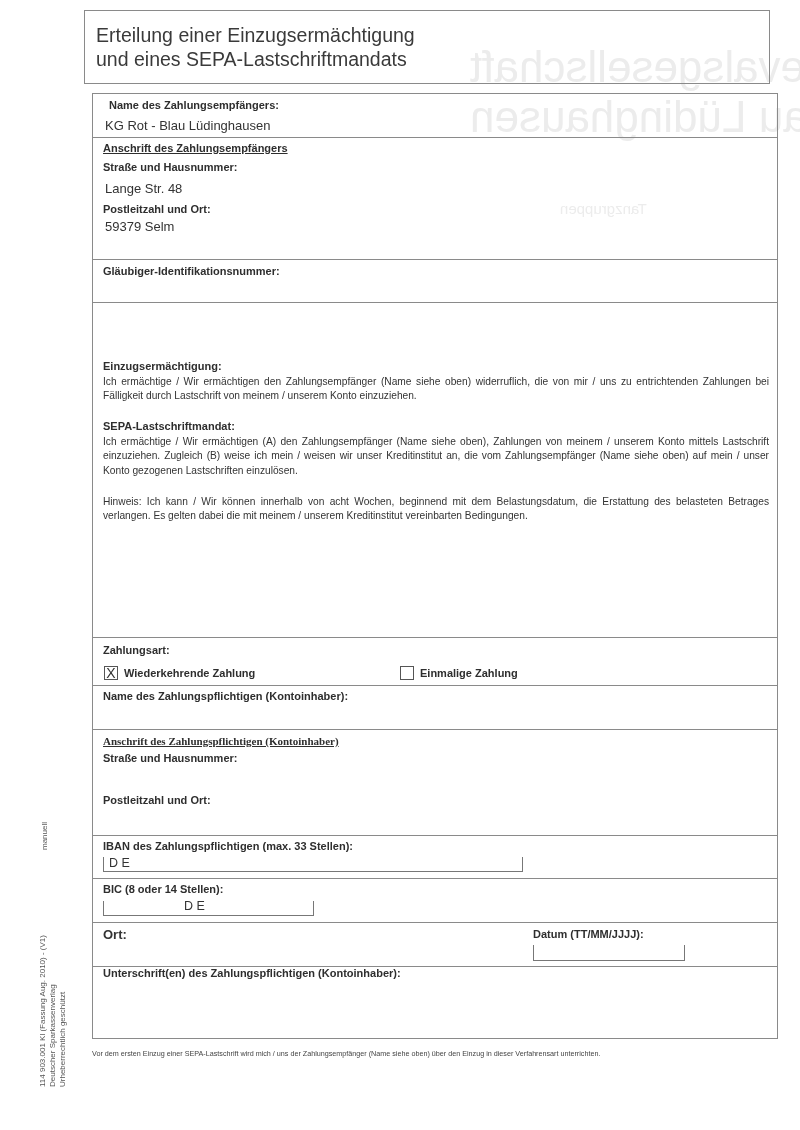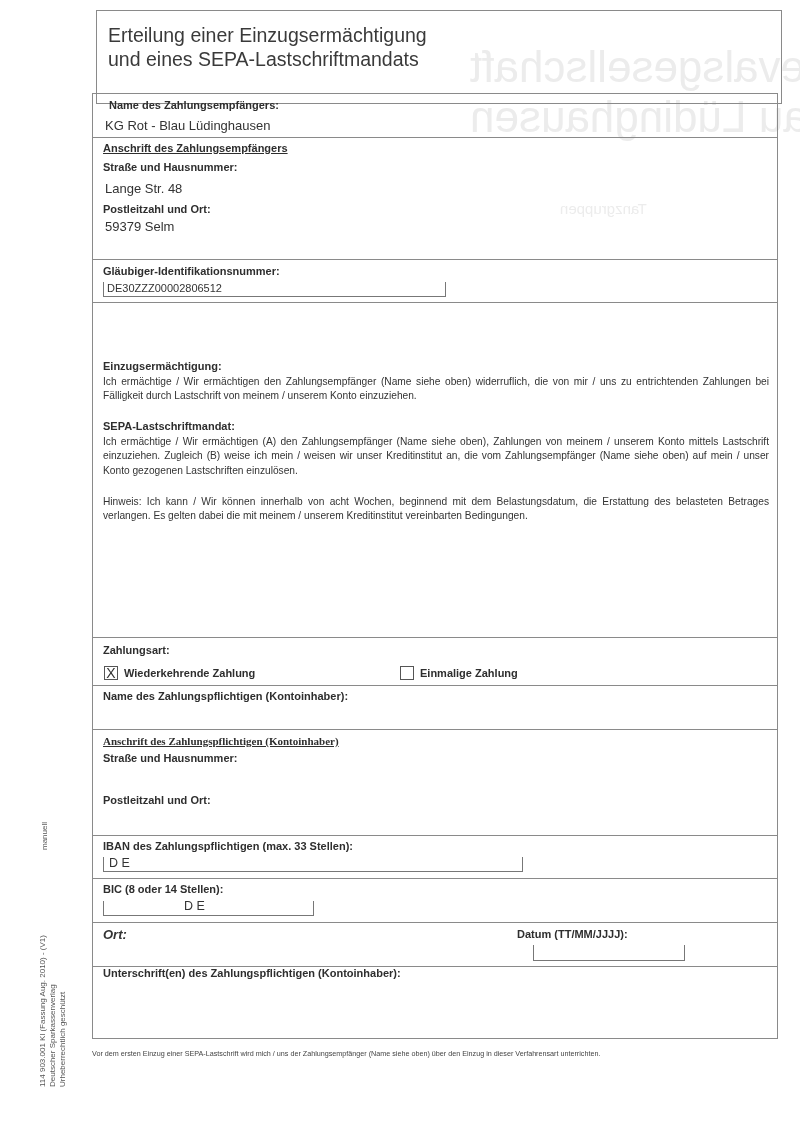--- a/index.html
+++ b/index.html
@@ -8,21 +8,21 @@
     font-family: "Liberation Sans", sans-serif; color: #2a2a2a;
   }
   .watermark {
     position: absolute; color: #ececec; font-family: "Liberation Sans", sans-serif;
     transform: scaleX(-1); white-space: nowrap; pointer-events: none;
   }
   .wm1 { left: 470px; top: 42px; font-size: 44px; }
   .wm2 { left: 470px; top: 92px; font-size: 44px; }
   .wm3 { left: 560px; top: 200px; font-size: 15px; }
   .title-box {
-    position: absolute; left: 96px; top: 10px; width: 686px; height: 94px;
+    position: absolute; left: 84px; top: 10px; width: 686px; height: 74px;
     border: 1px solid #8a8a8a; box-sizing: border-box;
   }
   .title-box .t {
     position: absolute; left: 11px; top: 12px; font-size: 19.5px; line-height: 24px; color: #3a3a3a;
   }
   .form {
     position: absolute; left: 92px; top: 93px; width: 686px; height: 946px;
     border: 1px solid #8a8a8a; box-sizing: border-box;
   }
   .sec { position: absolute; left: 0; width: 100%; border-bottom: 1px solid #8a8a8a; box-sizing: border-box; }
@@ -69,23 +69,20 @@
   <div class="sec" style="top:44px;height:122px;">
     <div class="lbl u" style="left:10px;top:4px;">Anschrift des Zahlungsempfängers</div>
     <div class="lbl" style="left:10px;top:23px;">Straße und Hausnummer:</div>
     <div class="val" style="left:12px;top:43px;">Lange Str. 48</div>
     <div class="lbl" style="left:10px;top:65px;">Postleitzahl und Ort:</div>
     <div class="val" style="left:12px;top:81px;">59379 Selm</div>
   </div>
 
   <div class="sec" style="top:166px;height:43px;">
     <div class="lbl" style="left:10px;top:5px;">Gläubiger-Identifikationsnummer:</div>
-    <div class="field" style="left:10px;top:22px;width:343px;">
-      <span>DE30ZZZ00002806512</span>
-    </div>
   </div>
 
 
   <div class="sec" style="top:544px;height:48px;">
     <div class="lbl" style="left:10px;top:6px;font-weight:bold;">Zahlungsart:</div>
     <div class="cb" style="left:11px;top:28px;">X</div>
     <div class="lbl" style="left:31px;top:29px;">Wiederkehrende Zahlung</div>
     <div class="cb" style="left:307px;top:28px;"></div>
     <div class="lbl" style="left:327px;top:29px;">Einmalige Zahlung</div>
   </div>
@@ -116,22 +113,22 @@
   </div>
 
   <div class="sec" style="top:785px;height:44px;">
     <div class="lbl" style="left:10px;top:4px;">BIC (8 oder 14 Stellen):</div>
     <div class="field" style="left:10px;top:22px;width:211px;">
       <span style="font-size:12.5px;left:80px;top:-2px;">D E</span>
     </div>
   </div>
 
   <div class="sec" style="top:829px;height:44px;">
-    <div class="val" style="left:10px;top:4px;font-weight:bold;font-style:italic;">Ort:</div>
-    <div class="lbl" style="left:424px;top:5px;">Datum (TT/MM/JJJJ):</div>
+    <div class="val" style="left:10px;top:4px;font-weight:bold;">Ort:</div>
+    <div class="lbl" style="left:440px;top:5px;">Datum (TT/MM/JJJJ):</div>
     <div class="field" style="left:440px;top:22px;width:152px;height:16px;"></div>
   </div>
 
   <div class="sec" style="top:873px;height:71px;border-bottom:none;">
     <div class="lbl" style="left:10px;top:0;">Unterschrift(en) des Zahlungspflichtigen (Kontoinhaber):</div>
   </div>
 </div>
 
 <div class="footer">Vor dem ersten Einzug einer SEPA-Lastschrift wird mich / uns der Zahlungsempfänger (Name siehe oben) über den Einzug in dieser Verfahrensart unterrichten.</div>
 

